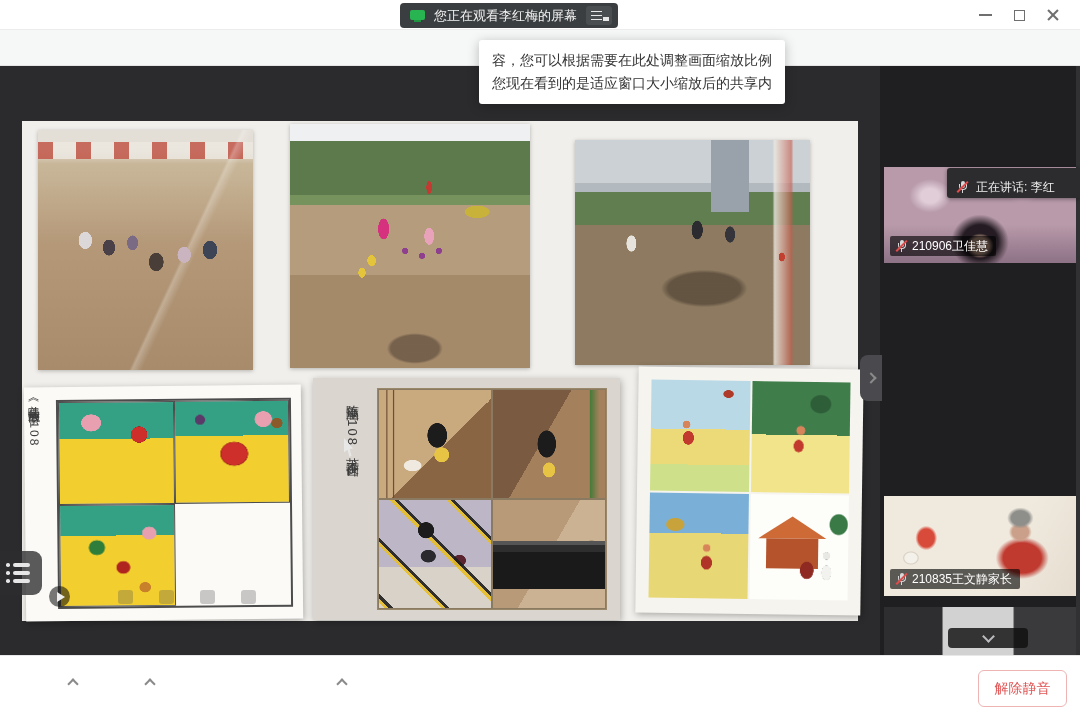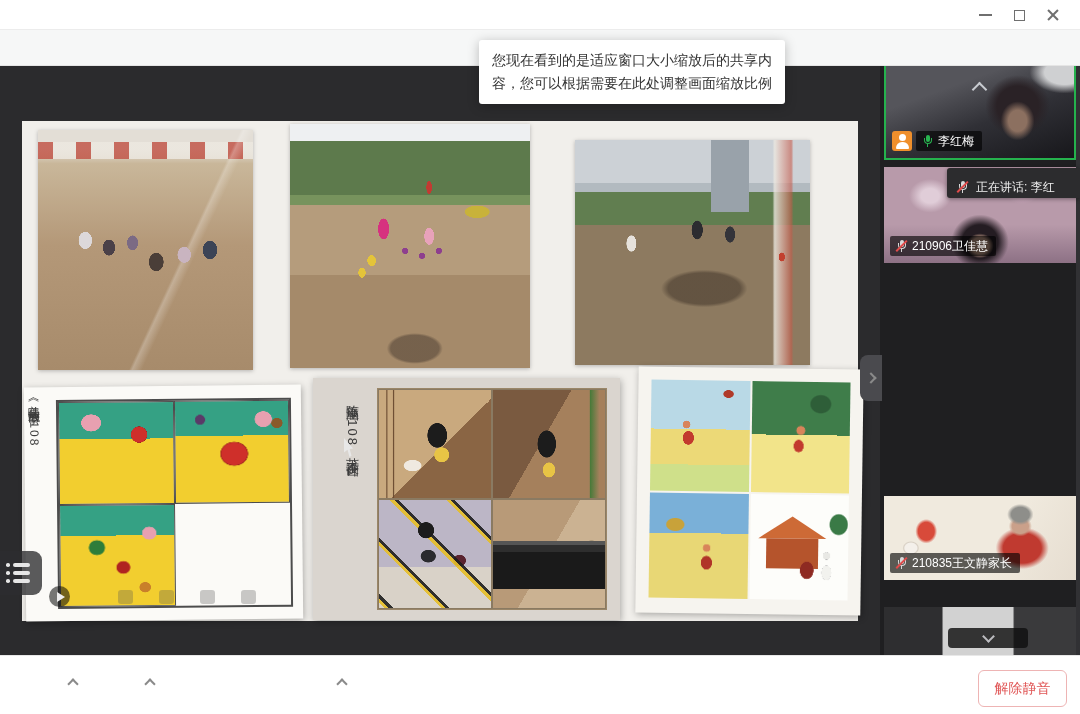--- a/index.html
+++ b/index.html
@@ -230,20 +230,33 @@
   .ic-app .di{position:absolute;left:14.5px;top:2.5px;width:8px;height:8px;border:2px solid #3f3f3f;transform:rotate(45deg)}
   .ic-gear{font-size:25px;line-height:26px;color:#3f3f3f}
   .leavebtn{position:absolute;left:978px;top:670px;width:89px;height:37px;background:#fff;border:1px solid #eeb4b4;border-radius:6px;color:#e05656;font-size:14px;text-align:center;line-height:35px;z-index:31}
 </style>
 </head>
 <body>
 
 <div class="stage">
 
   <div class="titlebar"></div>
+  <div class="pill">
+    <span class="mon">
+        <i class="scr"></i>
+        <i class="std"></i>
+      </span>
+    <span class="pill-txt">您正在观看李红梅的屏幕</span>
+    <span class="pill-menu">
+        <i></i>
+        <i></i>
+        <i></i>
+        <i class="tri"></i>
+      </span>
+  </div>
   <div class="winctl">
     <span class="wbtn">
         <i class="wmin"></i>
       </span>
     <span class="wbtn">
         <i class="wmax"></i>
       </span>
     <span class="wbtn">
         <span class="wx">
           <i></i>
@@ -276,22 +289,22 @@
     <span class="dtri"></span>
   </div>
   <div class="fsbtn" style="z-index:26">
       <i class="tl"></i>
       <i class="tr"></i>
       <i class="bl"></i>
       <i class="br"></i>
     </div>
 
   <div class="tooltip">
+    <div>容，您可以根据需要在此处调整画面缩放比例</div>
     <div>您现在看到的是适应窗口大小缩放后的共享内</div>
-    <div>容，您可以根据需要在此处调整画面缩放比例</div>
   </div>
 
   <div class="page">
     <div class="photo" id="ph1">
         <span class="banner"></span>
         <span class="fig"></span>
       </div>
     <div class="photo" id="ph2">
         <span class="fig"></span>
       </div>
@@ -381,53 +394,37 @@
       <i></i>
     </div>
   <div class="sidehandle">
       <span class="chev rt"></span>
     </div>
   <div class="cursor"></div>
 
   <div class="sidebar"></div>
   <div class="sbscroll"></div>
 
-  <div class="thumb t1" style="top:63px;height:97px">
-    <div class="vid v1"></div>
-    <div class="chevup-t1"><span class="chev up"></span></div>
-    <div class="avb">
-        <i class="h"></i>
-        <i class="s"></i>
-      </div>
-    <div class="plabel">
-      <span class="mmic gmic">
-          <i class="b"></i>
-          <i class="u"></i>
-          <i class="st"></i>
-        </span>
-      <span>李红梅</span>
-    </div>
-  </div>
 
   <div class="thumb" style="top:167px;height:96px">
     <div class="vid v2"></div>
     <div class="plabel">
       <span class="mmic">
           <i class="b"></i>
           <i class="u"></i>
           <i class="st"></i>
           <i class="sl"></i>
         </span>
       <span>210906卫佳慧</span>
     </div>
   </div>
 
 
 
-  <div class="thumb" style="top:496px;height:84px">
+  <div class="thumb" style="top:496px;height:100px">
     <div class="vid v5"></div>
     <div class="plabel">
       <span class="mmic">
           <i class="b"></i>
           <i class="u"></i>
           <i class="st"></i>
           <i class="sl"></i>
         </span>
       <span>210835王文静家长</span>
     </div>

